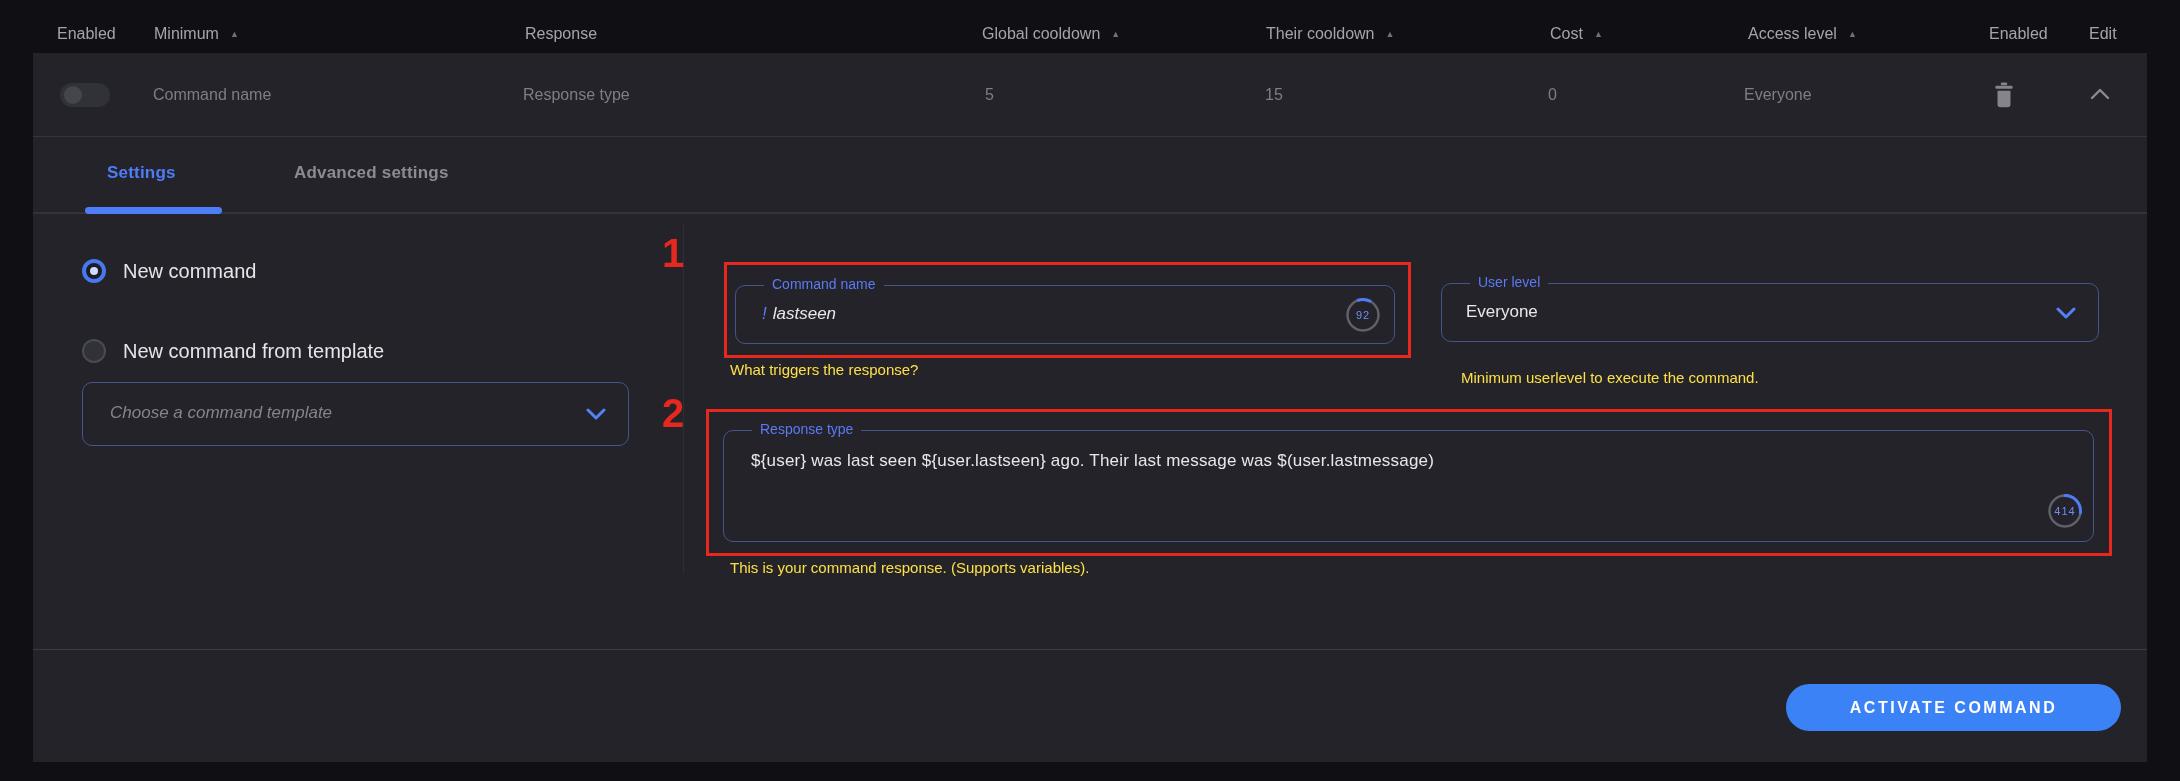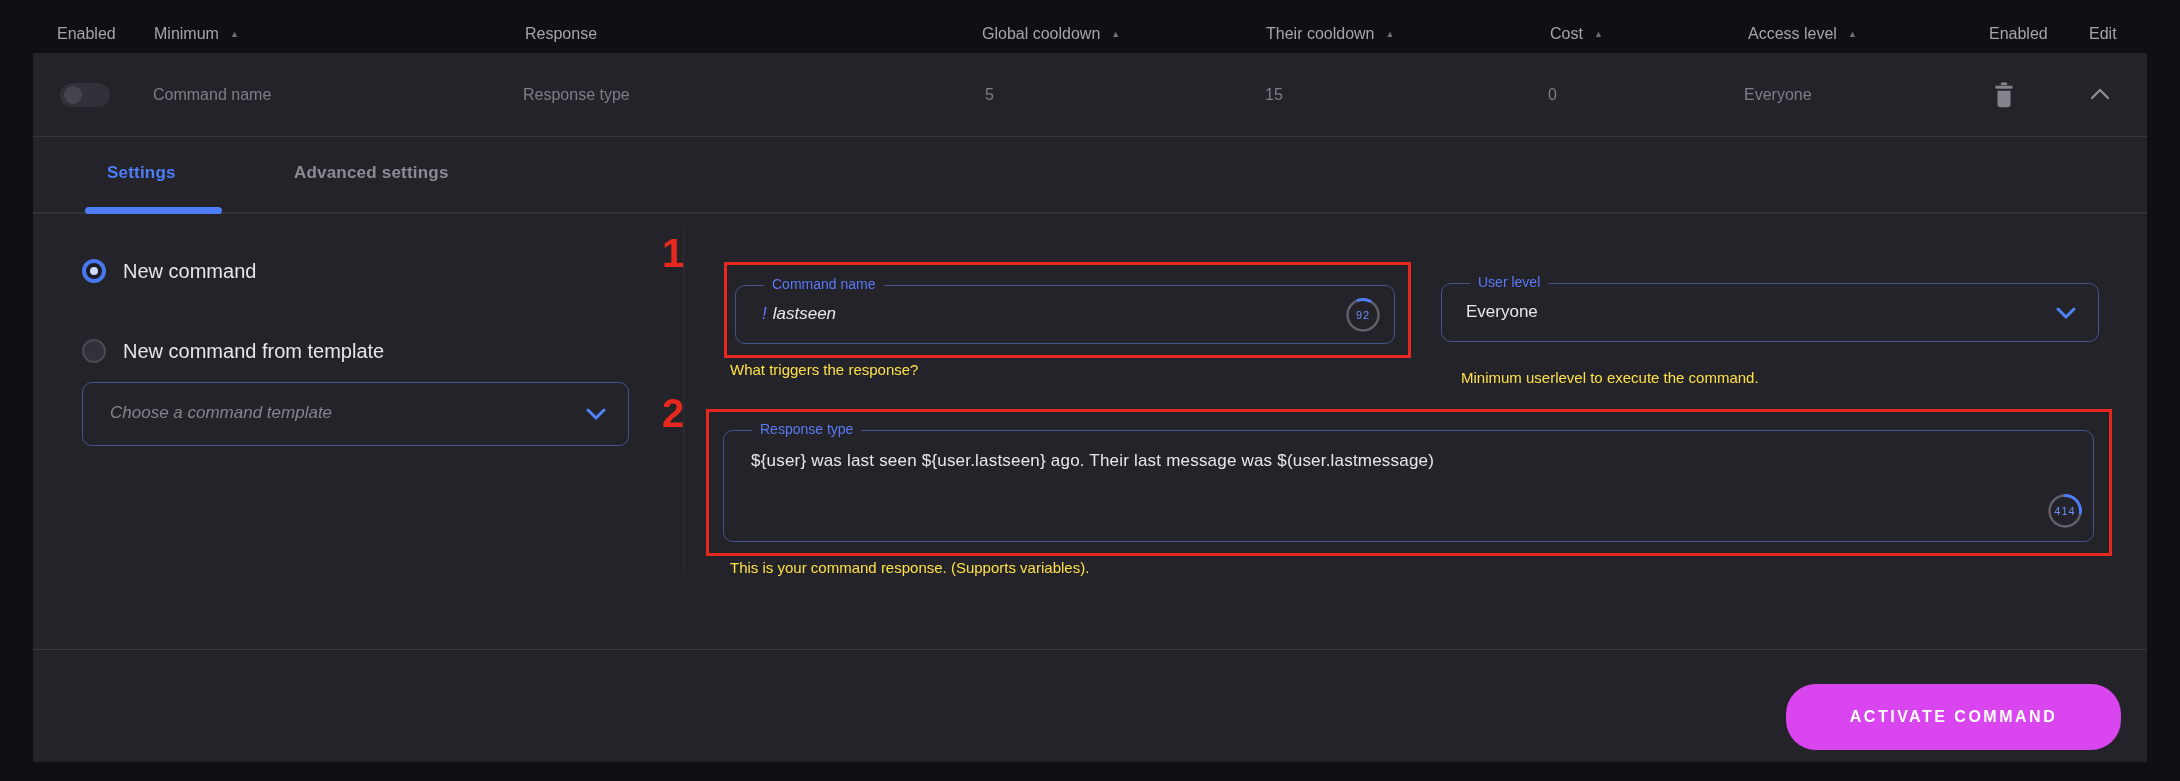--- a/index.html
+++ b/index.html
@@ -72,22 +72,22 @@
 
   
   .ann-num { position:absolute; font-size:40px; font-weight:bold; color:#e6281e; line-height:1; }
   .ann-1{left:629px; top:180px;} .ann-2{left:629px; top:340px;}
   .ann-box { position:absolute; border:3px solid #e6281e; }
   .ann-box-1 { left:691px; top:209px; width:687px; height:96px; }
   .ann-box-2 { left:673px; top:356px; width:1406px; height:147px; }
 
   
   .footer { position:absolute; left:0; right:0; top:596px; bottom:0; border-top:1px solid #3a3a42; }
-  .activate-btn { position:absolute; left:1753px; top:34px; width:335px; height:66px; border-radius:30px;
-    background:#d946ef; color:#fff; font-family:"Liberation Sans",sans-serif; font-size:16px; font-weight:bold;
+  .activate-btn { position:absolute; left:1753px; top:34px; width:335px; height:47px; border-radius:30px;
+    background:#3b82f6; color:#fff; font-family:"Liberation Sans",sans-serif; font-size:16px; font-weight:bold;
     letter-spacing:2.5px; border:none; cursor:pointer; }
 </style>
 </head>
 <body>
 
 <div class="screen">
 
   <div class="thead">
     <div class="th th-enabled">Enabled</div>
     <div class="th th-command"><span>Minimum</span><span class="sort-arrow">▲</span></div>

